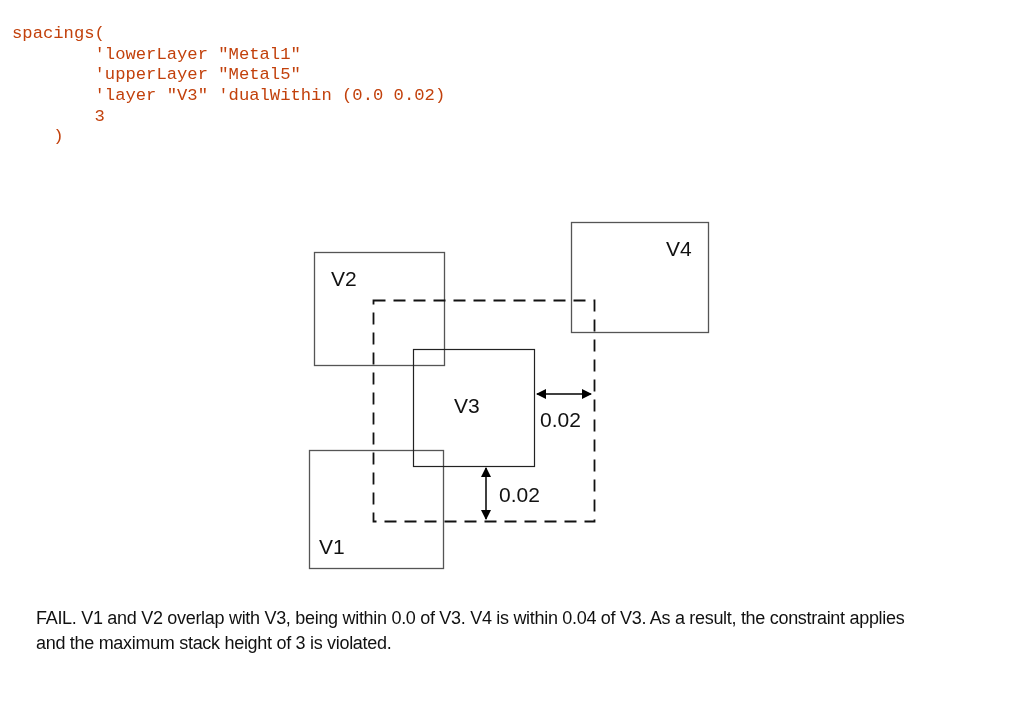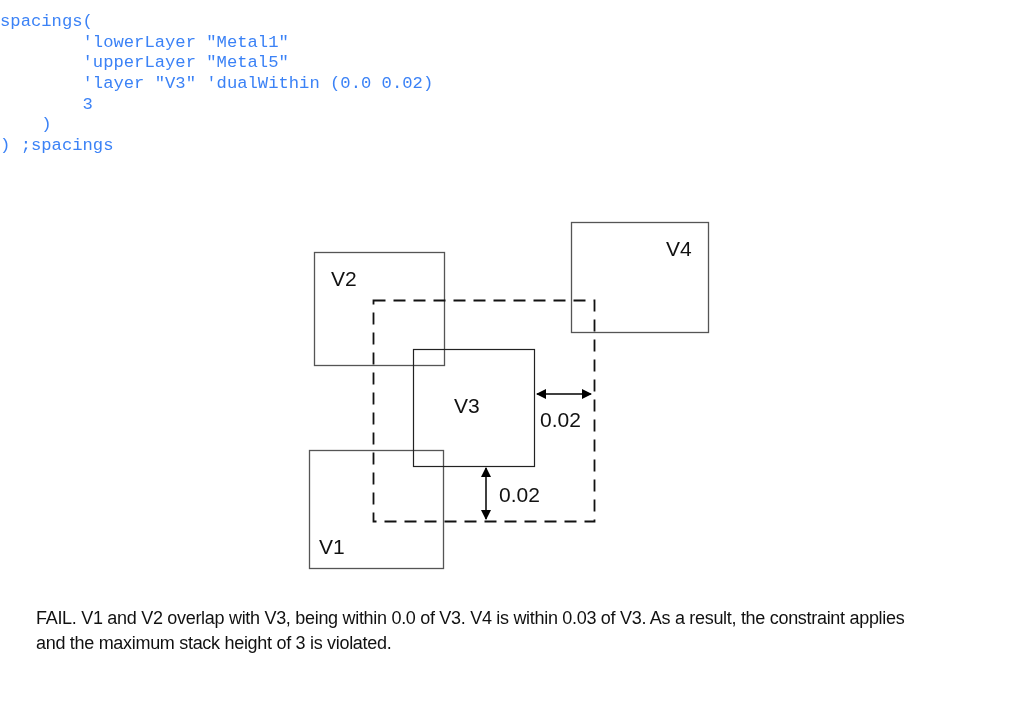--- a/index.html
+++ b/index.html
@@ -1,36 +1,36 @@
 <!DOCTYPE html>
 <html><head>
 <meta charset="utf-8">
 <style>
   html, body { margin: 0; padding: 0; background: #ffffff; }
   body { width: 1013px; height: 708px; position: relative; overflow: hidden; }
   .code {
     position: absolute; left: 0; top: 12px;
     font-family: "Liberation Mono", "DejaVu Sans Mono", monospace;
-    font-size: 17.2px; line-height: 20.7px; color: #3b82f6;
-    white-space: pre; margin: 0;
+    font-size: 17.2px; line-height: 20.7px; color: #c2410c;
+    white-space: pre; margin: 12px;
   }
   .code .line { display: block; height: 20.7px; }
   svg.diagram { position: absolute; left: 0; top: 0; }
   .caption {
     position: absolute; left: 36px; top: 606px; width: 900px;
     font-family: "Liberation Sans", "DejaVu Sans", sans-serif;
     font-size: 18px; line-height: 25px; color: #111;
     letter-spacing: -0.3px;
   }
   .lbl { font-family: "Liberation Sans", "DejaVu Sans", sans-serif; font-size: 21px; fill: #111; }
 </style>
 </head>
 <body>
 
-<pre class="code"><span class="line">spacings(</span><span class="line">        'lowerLayer "Metal1"</span><span class="line">        'upperLayer "Metal5"</span><span class="line">        'layer "V3" 'dualWithin (0.0 0.02)</span><span class="line">        3</span><span class="line">    )</span><span class="line">) ;spacings</span></pre>
+<pre class="code"><span class="line">spacings(</span><span class="line">        'lowerLayer "Metal1"</span><span class="line">        'upperLayer "Metal5"</span><span class="line">        'layer "V3" 'dualWithin (0.0 0.02)</span><span class="line">        3</span><span class="line">    )</span></pre>
 
 <svg class="diagram" width="1013" height="708" viewBox="0 0 1013 708" xmlns="http://www.w3.org/2000/svg">
   <defs>
     <marker id="ah" markerWidth="10" markerHeight="10" refX="9" refY="5" orient="auto-start-reverse" markerUnits="userSpaceOnUse">
       <path d="M0,0 L10,5 L0,10 z" fill="#000"></path>
     </marker>
   </defs>
 
   <rect x="314.5" y="252.5" width="130" height="113" fill="none" stroke="#555" stroke-width="1.3"></rect>
 
@@ -47,13 +47,13 @@
   <line x1="486" y1="468" x2="486" y2="519" stroke="#000" stroke-width="1.5" marker-start="url(#ah)" marker-end="url(#ah)"></line>
 
   <text class="lbl" x="331" y="286">V2</text>
   <text class="lbl" x="666" y="256">V4</text>
   <text class="lbl" x="454" y="413">V3</text>
   <text class="lbl" x="319" y="554">V1</text>
   <text class="lbl" x="540" y="427">0.02</text>
   <text class="lbl" x="499" y="502">0.02</text>
 </svg>
 
-<div class="caption">FAIL. V1 and V2 overlap with V3, being within 0.0 of V3. V4 is within 0.03 of V3. As a result, the constraint applies and the maximum stack height of 3 is violated.</div>
+<div class="caption">FAIL. V1 and V2 overlap with V3, being within 0.0 of V3. V4 is within 0.04 of V3. As a result, the constraint applies and the maximum stack height of 3 is violated.</div>
 
 </body></html>

